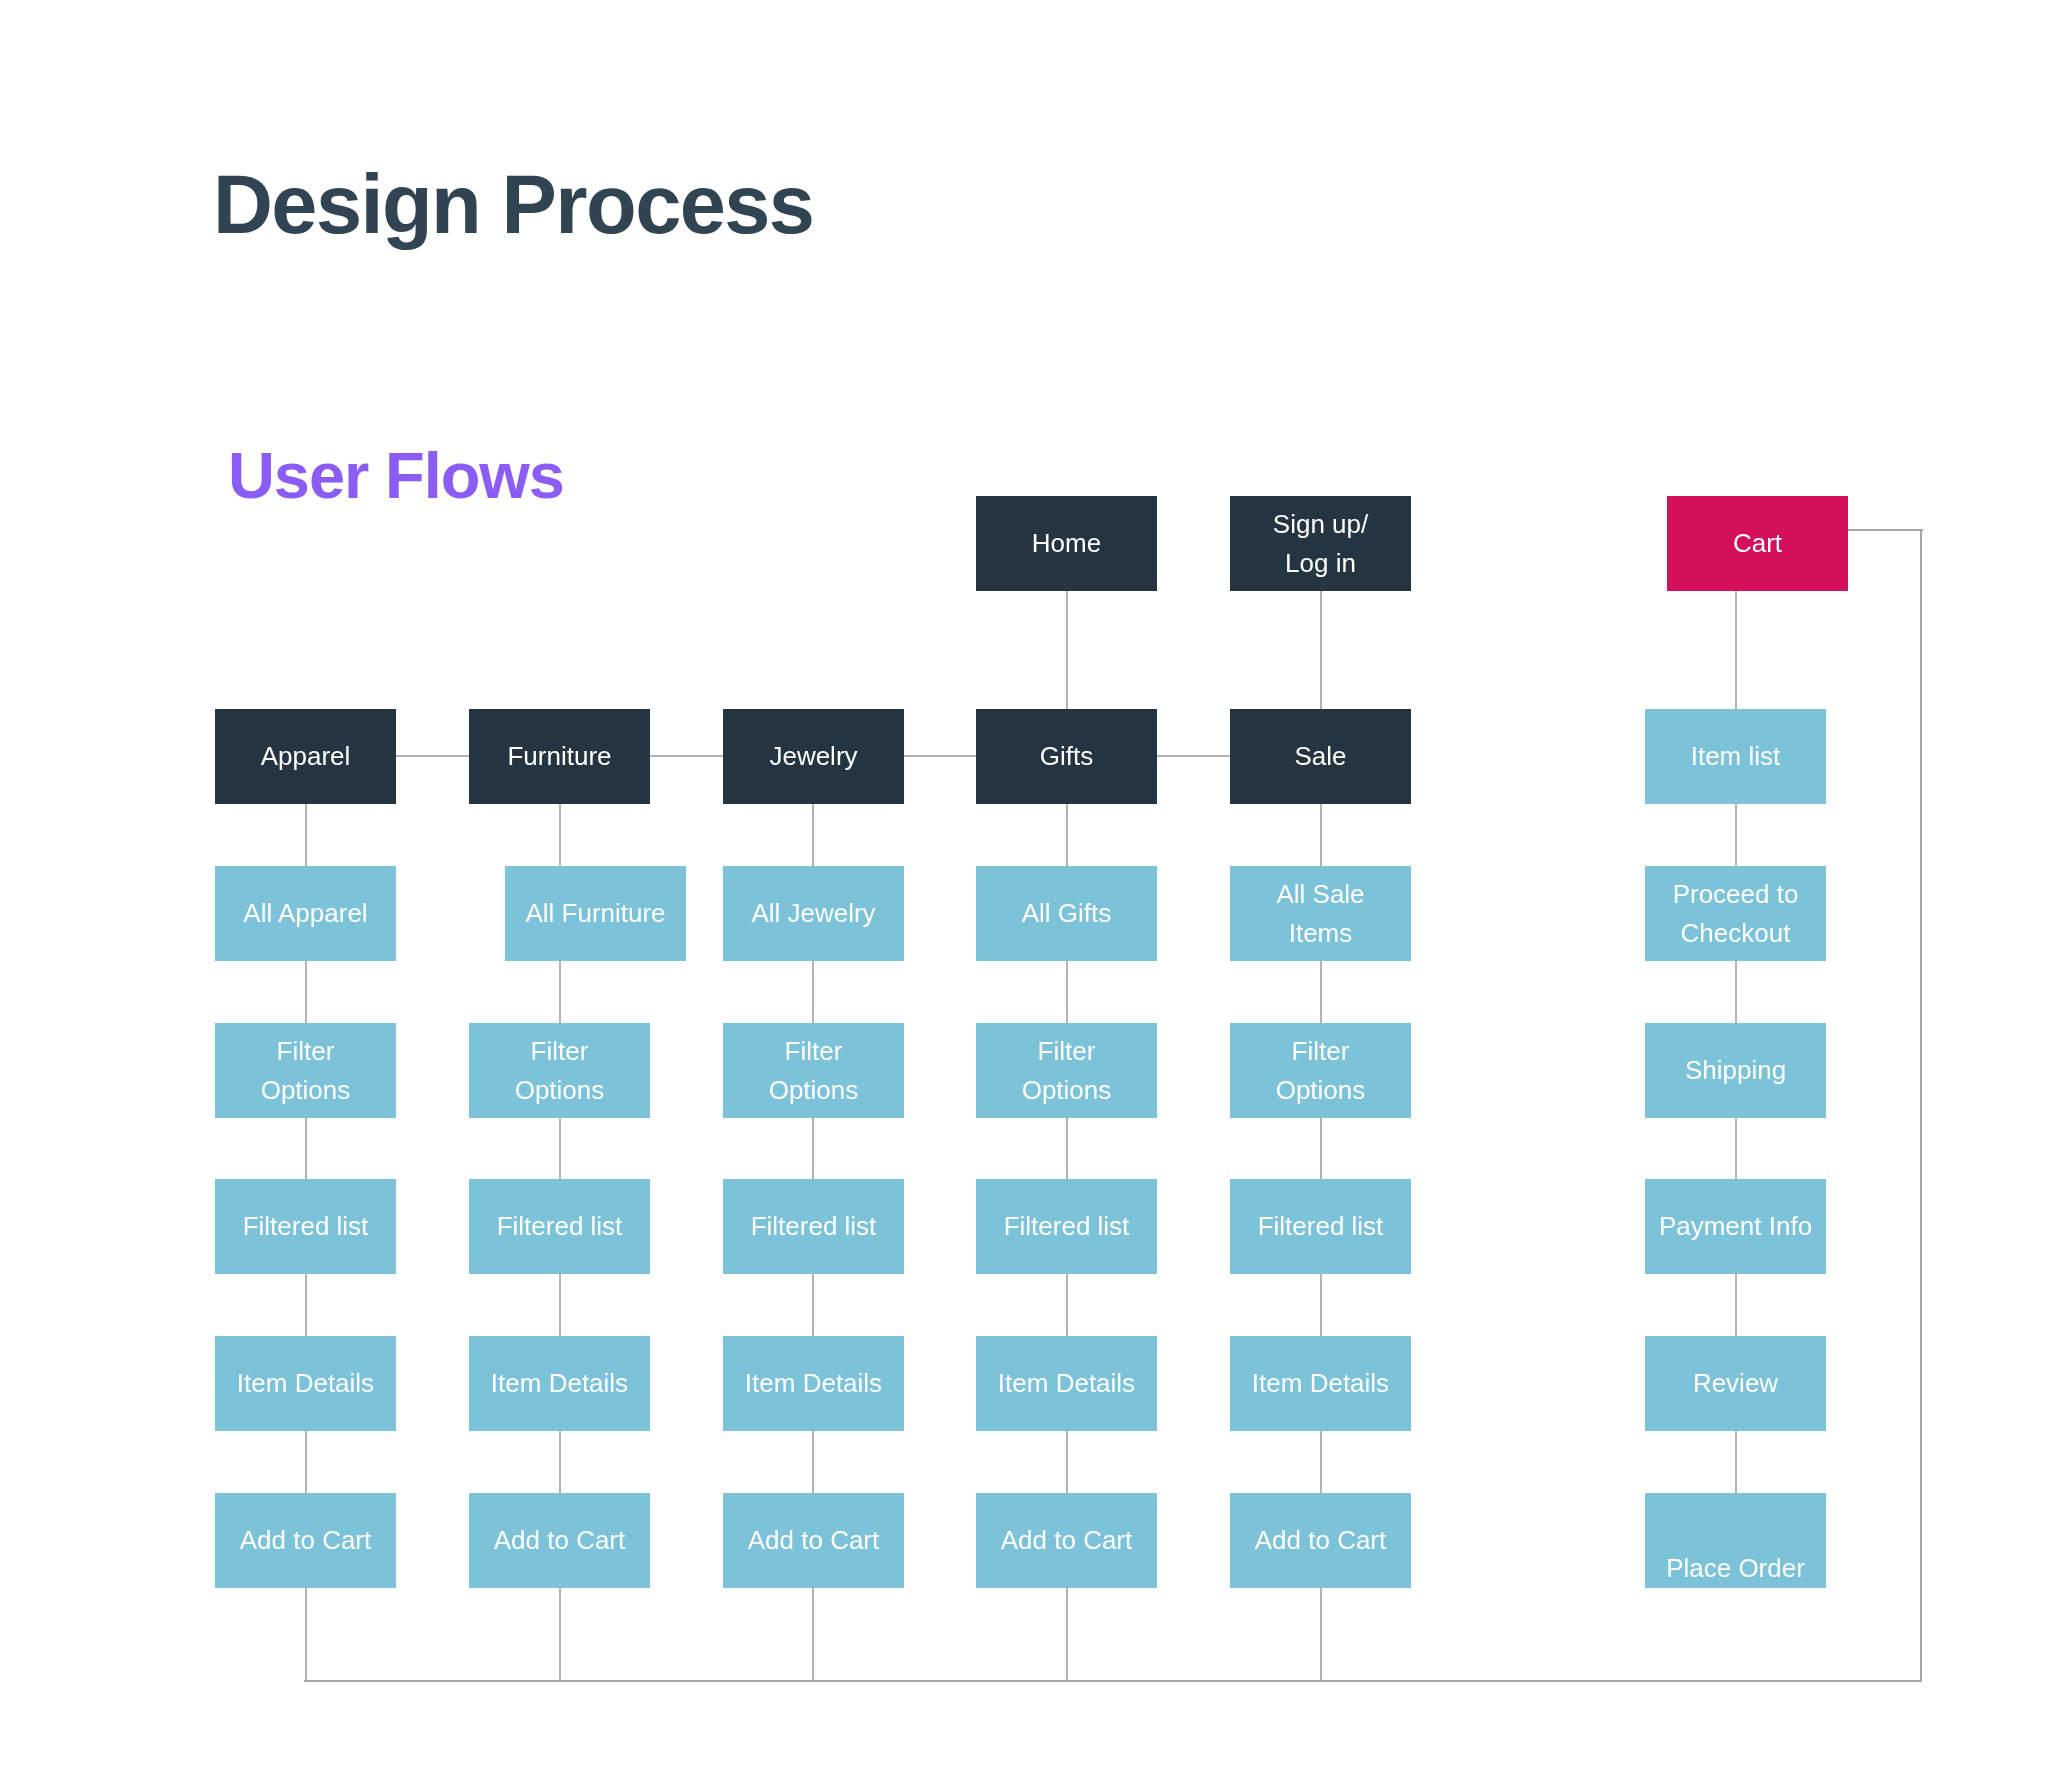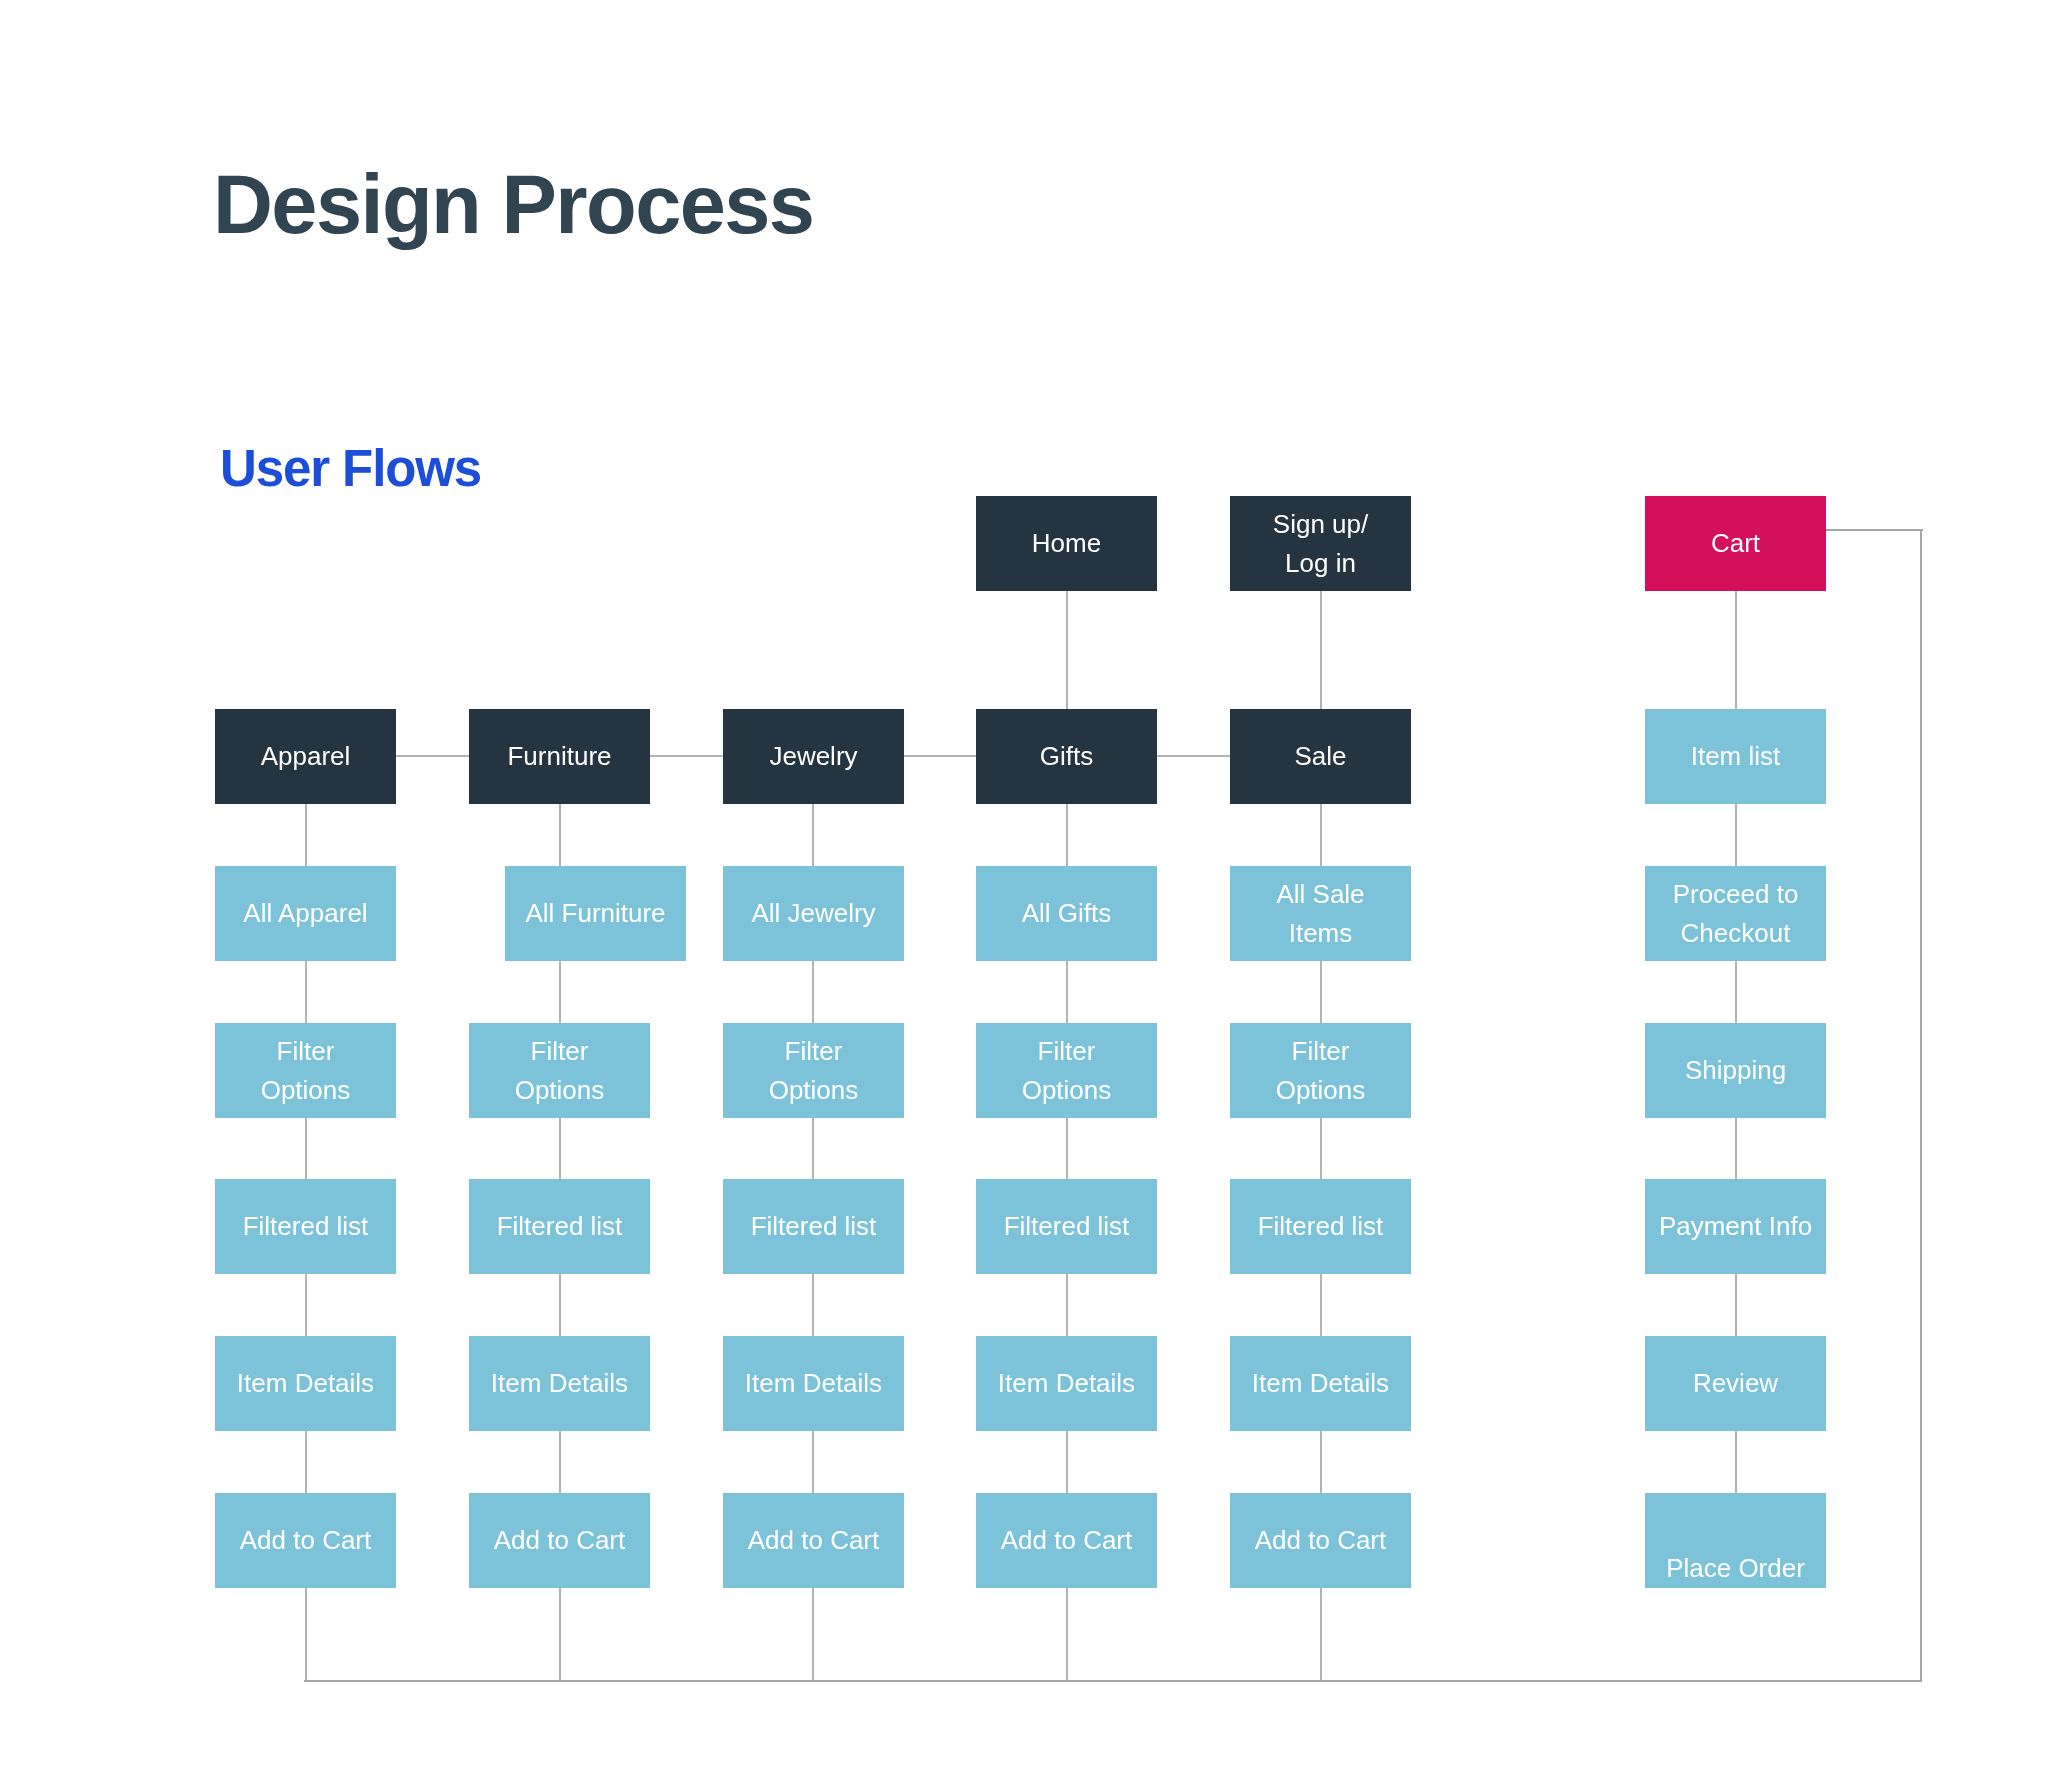--- a/index.html
+++ b/index.html
@@ -22,27 +22,27 @@
     top: 161px;
     font-size: 83px;
     line-height: 1.05;
     font-weight: 700;
     letter-spacing: -1.6px;
     color: #314452;
     white-space: nowrap;
   }
   .section-title {
     position: absolute;
-    left: 220px;
+    left: 228px;
     top: 442px;
-    font-size: 51px;
+    font-size: 65px;
     line-height: 1.05;
     font-weight: 700;
     letter-spacing: -1.1px;
-    color: #1d4ed8;
+    color: #8b5cf6;
     white-space: nowrap;
   }
   .node {
     position: absolute;
     width: 181px;
     height: 95px;
     display: flex;
     align-items: center;
     justify-content: center;
     text-align: center;
@@ -50,21 +50,21 @@
   }
   .node .lbl {
     color: #ffffff;
     font-size: 26px;
     line-height: 1.5;
     font-weight: 400;
     white-space: pre-line;
   }
   .node.dark { background: #243441; }
   .node.blue { background: #7cc3d9; }
-  .node.pink { background: #d4105d; }
+  .node.pink { background: #d4105d; margin-left: 22px; }
   .line {
     position: absolute;
     background: #b3b3b3;
     z-index: 1;
   }
   .vline { width: 1.6px; }
   .hline { height: 1.6px; }
   .loop {
     background: #a6a6a6;
   }

